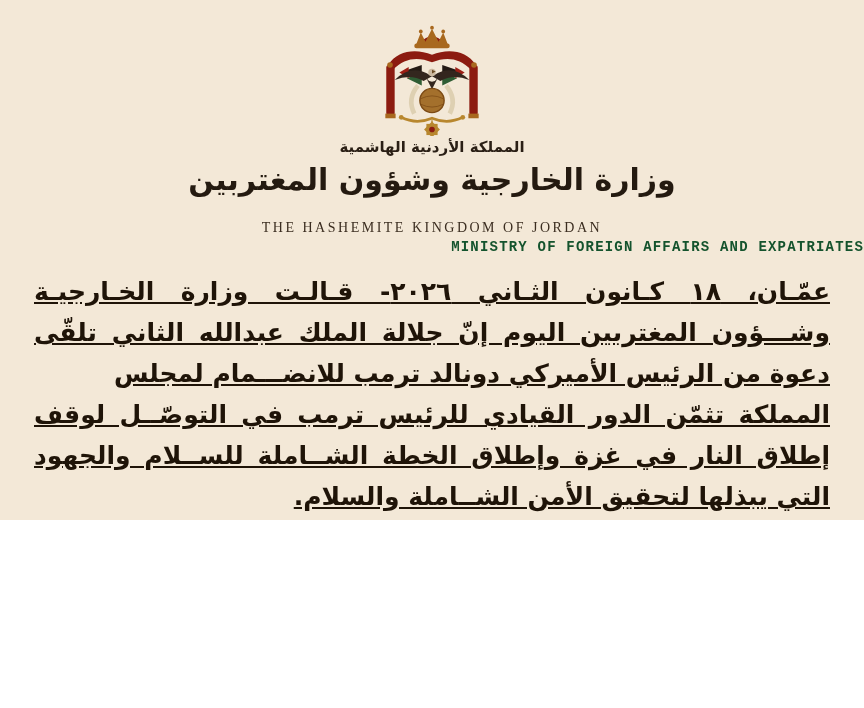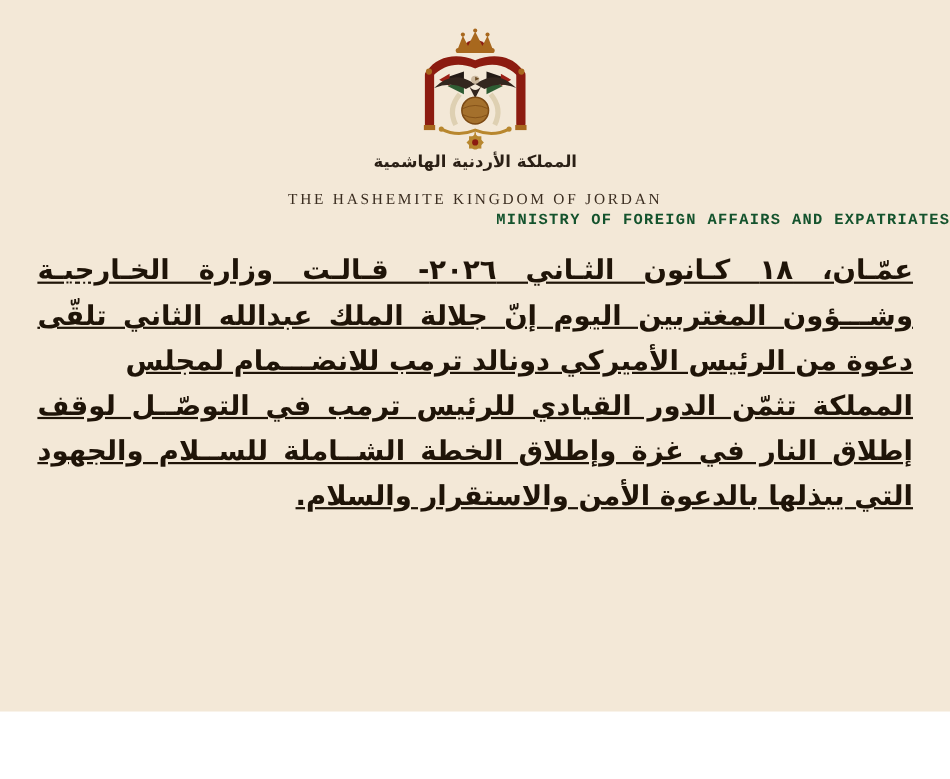--- a/index.html
+++ b/index.html
@@ -1,18 +1,18 @@
 <!DOCTYPE html>
 <html lang="ar"><head>
 <meta charset="utf-8">
 <style>
   html,body{margin:0;padding:0;}
   .page{
     position:relative;
-    width:864px;height:647px;
+    width:864px;height:520px;
     background:#f3e8d7;
     overflow:hidden;
     font-family:"DejaVu Sans",sans-serif;
   }
   header{ text-align:center; padding-top:24px; }
   .crest{ display:block; margin:0 auto; }
   .kingdom-ar{
     margin-top:2px;
     font-size:15px; font-weight:700;
     color:#2a1f15;
@@ -120,29 +120,30 @@
 
       <g>
         <line x1="85" y1="103" x2="85" y2="108" stroke="#b8872e" stroke-width="1.5"></line>
         <rect x="79" y="107" width="12" height="12" fill="#b8872e"></rect>
         <rect x="79" y="107" width="12" height="12" fill="#b8872e" transform="rotate(45 85 113)"></rect>
         <circle cx="85" cy="113" r="3" fill="#8c1b10"></circle>
       </g>
     </svg>
 
     <div class="kingdom-ar">المملكة الأردنية الهاشمية</div>
+    <div class="ministry-ar">وزارة الخارجية وشؤون المغتربين</div>
     <div class="kingdom-en">THE HASHEMITE KINGDOM OF JORDAN</div>
     <div class="ministry-en">MINISTRY OF FOREIGN AFFAIRS AND EXPATRIATES</div>
   </header>
 
   <main class="body-text" lang="ar">
     <div class="para">
       <div class="line">عمّـان، ١٨ كـانون الثـاني ٢٠٢٦- قـالـت وزارة الخـارجيـة</div>
       <div class="line">وشـــؤون المغتربين اليوم إنّ جلالة الملك عبدالله الثاني تلقّى</div>
       <div class="line">دعوة من الرئيس الأميركي دونالد ترمب للانضـــمام لمجلس</div>
     </div>
     <div class="para">
       <div class="line">المملكة تثمّن الدور القيادي للرئيس ترمب في التوصّــل لوقف</div>
       <div class="line">إطلاق النار في غزة وإطلاق الخطة الشــاملة للســلام والجهود</div>
-      <div class="line">التي يبذلها بالدعوة الأمن والاستقرار والسلام.</div>
+      <div class="line">التي يبذلها لتحقيق الأمن الشــاملة والسلام.</div>
     </div>
   </main>
 </div>
 
 </body></html>

